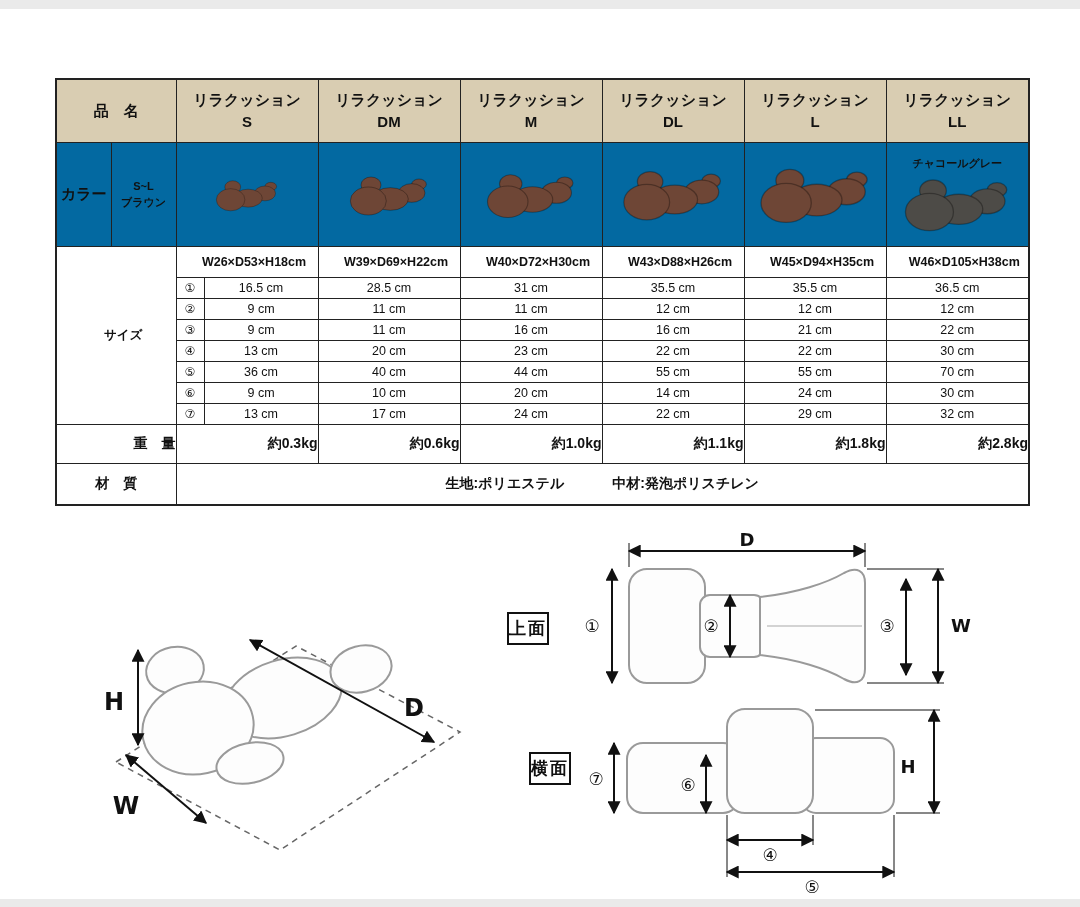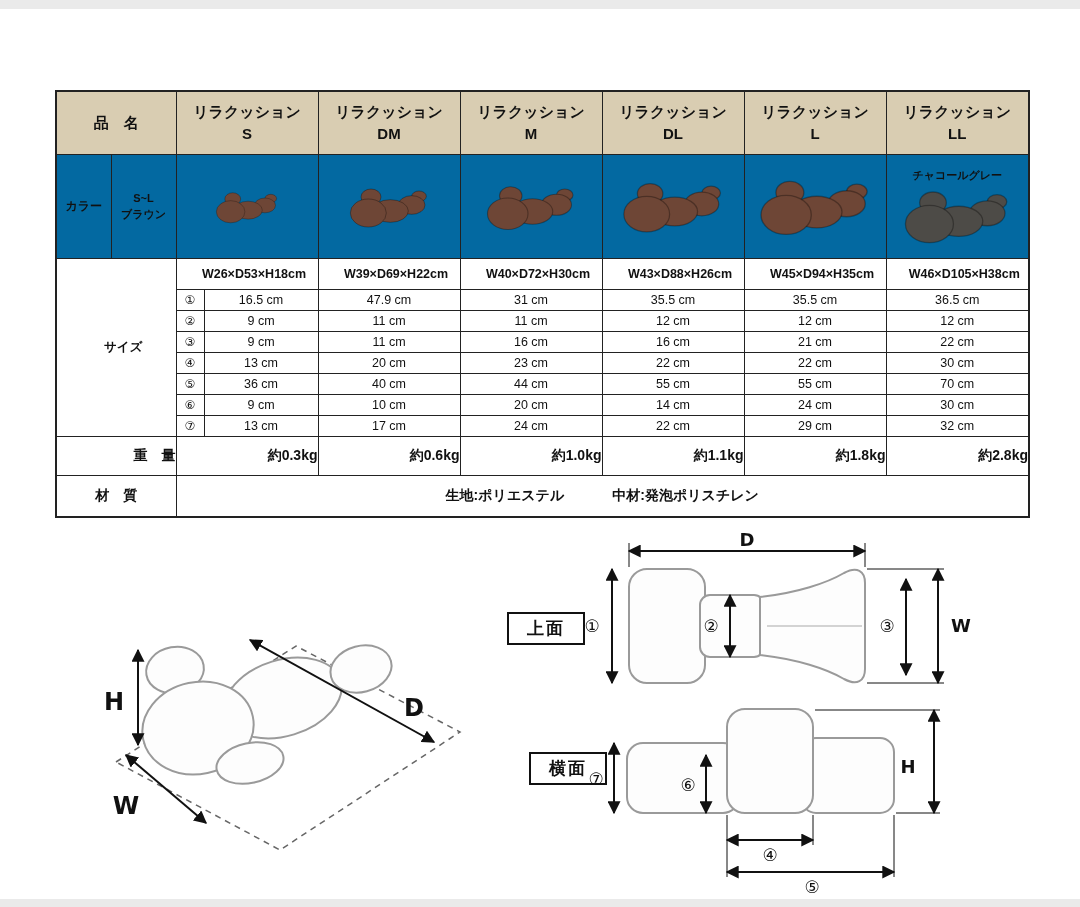--- a/index.html
+++ b/index.html
@@ -6,50 +6,50 @@
   .sheet{
     position:relative;width:1080px;height:907px;background:#ffffff;overflow:hidden;
     font-family:"Liberation Sans","DejaVu Sans",sans-serif;color:#111;
   }
   .strip{position:absolute;left:0;width:100%;background:#eaeaea;}
   .strip.top{top:0;height:9px;}
   .strip.bottom{bottom:0;height:8px;}
 
   
   .spec-table{
-    position:absolute;left:55px;top:90px;width:975px;
+    position:absolute;left:55px;top:78px;width:975px;
     border-collapse:collapse;table-layout:fixed;border:2px solid #222;
   }
   .spec-table td,.spec-table th{
     border:1px solid #222;text-align:center;vertical-align:middle;padding:0;overflow:hidden;
   }
   .head-row th{background:var(--header-bg,#d9cdb2);height:62px;font-size:15px;font-weight:700;}
   .bl{display:block;line-height:1.45;}
   .color-row td{height:103px;background:#0369a1;}
-  .lab{font-weight:700;font-size:12px;}
+  .lab{font-weight:700;font-size:15px;}
   .sub{font-size:11px;font-weight:700;}
   .llnote{font-size:11px;font-weight:700;margin:2px 0 1px 0;}
   .dims-row td{height:30px;font-size:12.5px;font-weight:700;padding-left:14px;}
   .size-row td{height:20px;font-size:12.5px;font-weight:500;}
   .size-row td.num{font-size:12px;}
   .weight-row td{height:38px;font-size:14px;font-weight:700;text-align:right;}
   .mat-row td{height:40px;font-size:14px;font-weight:700;}
   .mat-gap{margin-left:48px;}
   .cushion{display:inline-block;vertical-align:middle;}
   .cushion.brown{color:var(--brown,#6e4636);}
   .cushion.charcoal{color:var(--charcoal,#4d4b47);}
   .cushion-body{fill:currentColor;stroke:rgba(0,0,0,0.3);stroke-width:1.5;}
 
   
   .diagram{position:absolute;}
   .diagram.iso{left:78px;top:570px;}
   .diagram.topview{left:572px;top:533px;}
   .diagram.sideview{left:572px;top:693px;}
   .view-box{
-    position:absolute;border:2px solid #111;padding:3px 18px;
+    position:absolute;border:2px solid #111;padding:3px 0;
     font-size:17px;font-weight:700;background:#fff;letter-spacing:2px;
   }
   .view-box.top{left:507px;top:612px;}
   .view-box.side{left:529px;top:752px;}
 
   .outline{fill:#fdfdfd;stroke:var(--diagram-line,#9a9a9a);stroke-width:2;}
   .seam{stroke:#c4c4c4;stroke-width:1.5;fill:none;}
   .dash{stroke:#666;stroke-width:1.5;fill:none;stroke-dasharray:6 5;}
   .arrow{stroke:var(--arrow,#111);stroke-width:2;fill:none;}
   .tick{stroke:var(--arrow,#111);stroke-width:1;fill:none;}
@@ -168,21 +168,21 @@
         <td>W39×D69×H22cm</td>
         <td>W40×D72×H30cm</td>
         <td>W43×D88×H26cm</td>
         <td>W45×D94×H35cm</td>
         <td>W46×D105×H38cm</td>
       </tr>
 
       <tr class="size-row">
         <td class="num">①</td>
         <td>16.5 cm</td>
-        <td>47.9 cm</td>
+        <td>28.5 cm</td>
         <td>31 cm</td>
         <td>35.5 cm</td>
         <td>35.5 cm</td>
         <td>36.5 cm</td>
       </tr>
       <tr class="size-row">
         <td class="num">②</td>
         <td>9 cm</td>
         <td>11 cm</td>
         <td>11 cm</td>

